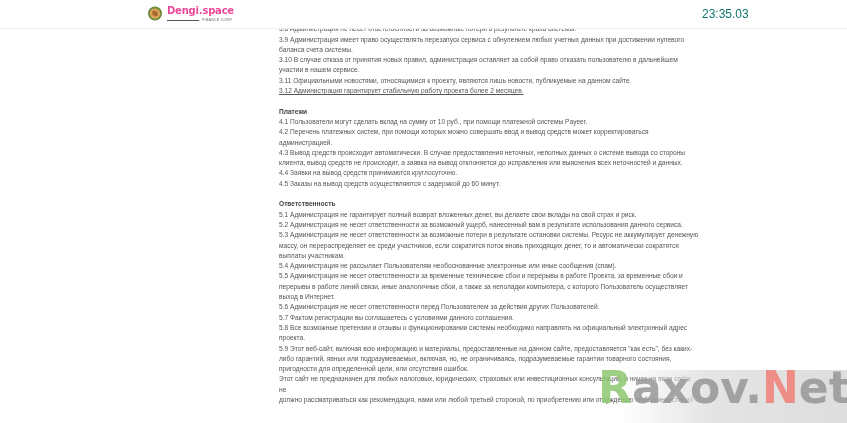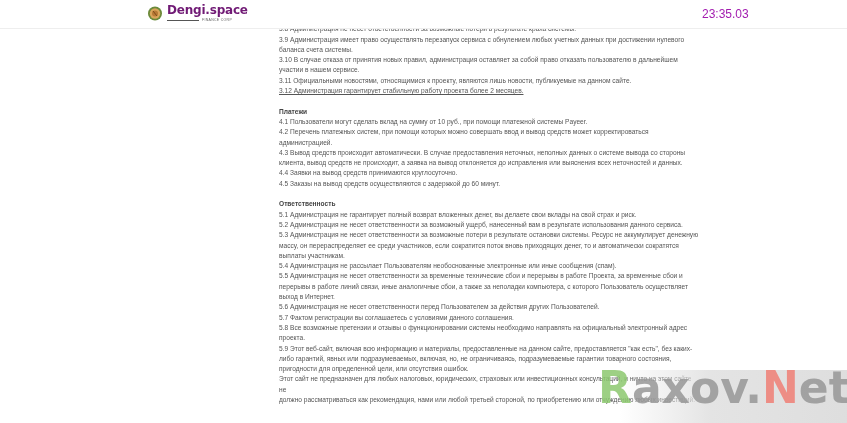--- a/index.html
+++ b/index.html
@@ -1,25 +1,25 @@
 <!DOCTYPE html>
 <html><head>
 <meta charset="utf-8">
 <style>
   html, body { margin:0; padding:0; }
   body { width:847px; height:423px; overflow:hidden; background:#ffffff; font-family:"Liberation Sans", sans-serif; position:relative; }
   .header { position:absolute; left:0; top:0; width:847px; height:28px; background:#fff; border-bottom:1px solid #eeeeee; z-index:3; }
   .logo { position:absolute; left:147px; top:4px; height:20px; display:flex; align-items:flex-start; }
   .logo-icon { width:16px; height:16px; margin-right:4px; margin-top:1px; }
   .logo-text { display:flex; flex-direction:column; }
-  .logo-name { font-family:"DejaVu Sans", sans-serif; font-weight:bold; font-size:12px; color:#701a75; line-height:13px; letter-spacing:-0.2px; }
+  .logo-name { font-family:"DejaVu Sans", sans-serif; font-weight:bold; font-size:10px; color:#ec4899; line-height:13px; letter-spacing:-0.2px; }
   .logo-sub { display:flex; align-items:center; margin-top:1px; }
   .logo-line { width:32px; height:1px; background:#555; margin-right:3px; }
   .logo-tag { font-size:3.5px; color:#666; letter-spacing:0.3px; line-height:4px; }
-  .clock { position:absolute; left:702px; top:7px; font-size:12px; color:#a21caf; }
+  .clock { position:absolute; left:702px; top:7px; font-size:12px; color:#0f766e; }
   .content { position:absolute; left:279px; top:14px; width:420px; color:#555555; font-size:6.6px; line-height:10.3px; }
   .content p { margin:0; }
   .content .sec { font-weight:bold; color:#444; margin-top:10.3px; }
   .content .ul { text-decoration:underline; }
   .watermark { position:absolute; left:590px; top:370px; width:257px; height:53px; z-index:4; pointer-events:none;text-align:center; }
   .wm-bg { position:absolute; left:30px; top:0; width:227px; height:53px; background:linear-gradient(90deg, rgba(240,240,240,0), rgba(225,225,225,0.9) 40%, rgba(220,220,220,0.95)); }
   .wm-text { position:absolute; left:8px; top:-8px; font-family:"DejaVu Sans", sans-serif; font-weight:bold; font-size:44px; letter-spacing:0px; }
   .wm-b { color:rgba(140,200,110,0.85); }
   .wm-mid { color:rgba(150,150,150,0.85); }
   .wm-n { color:rgba(240,120,110,0.8); }

